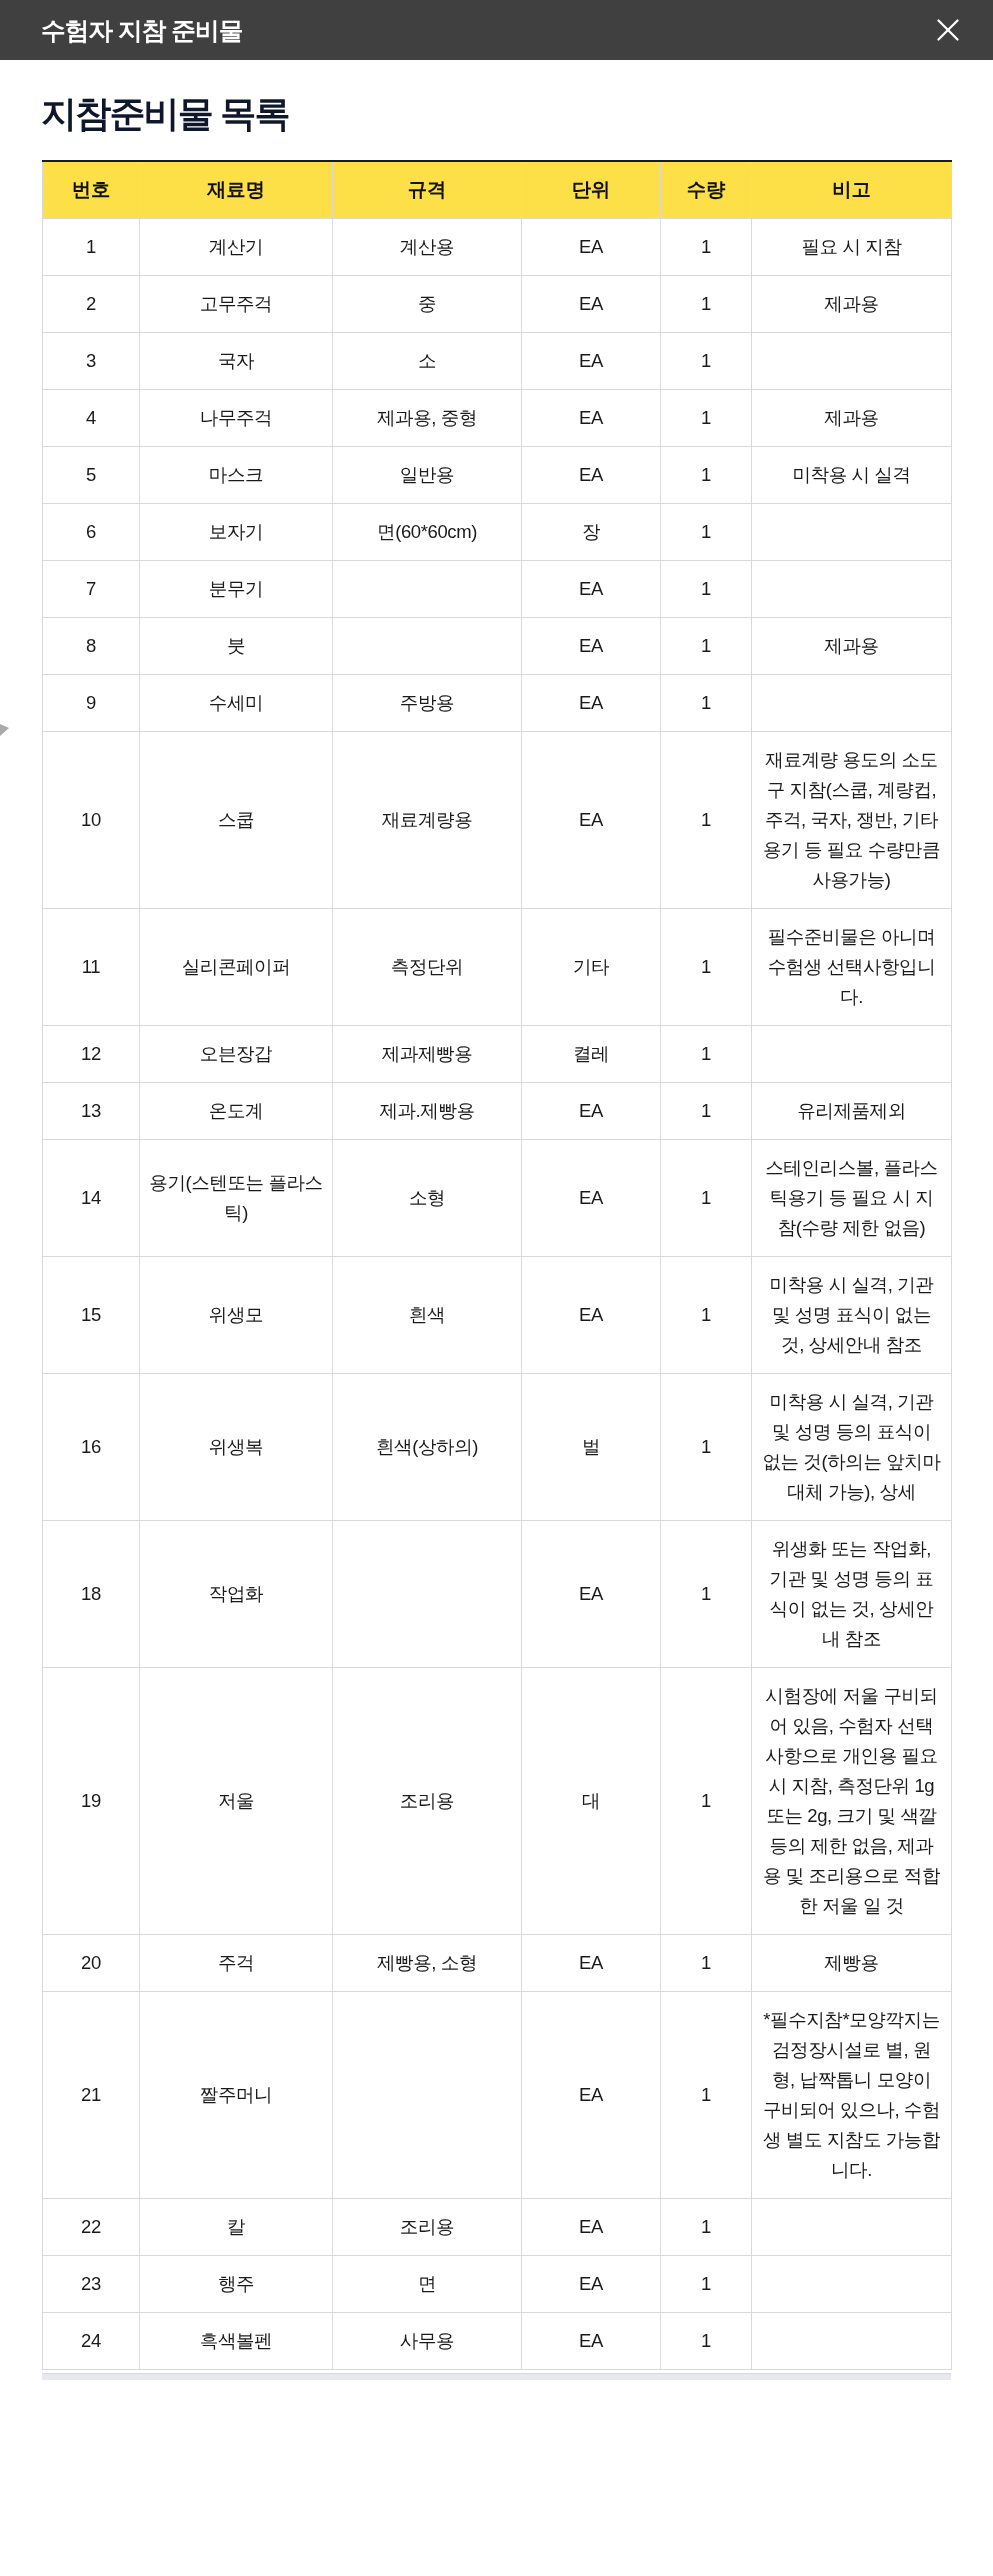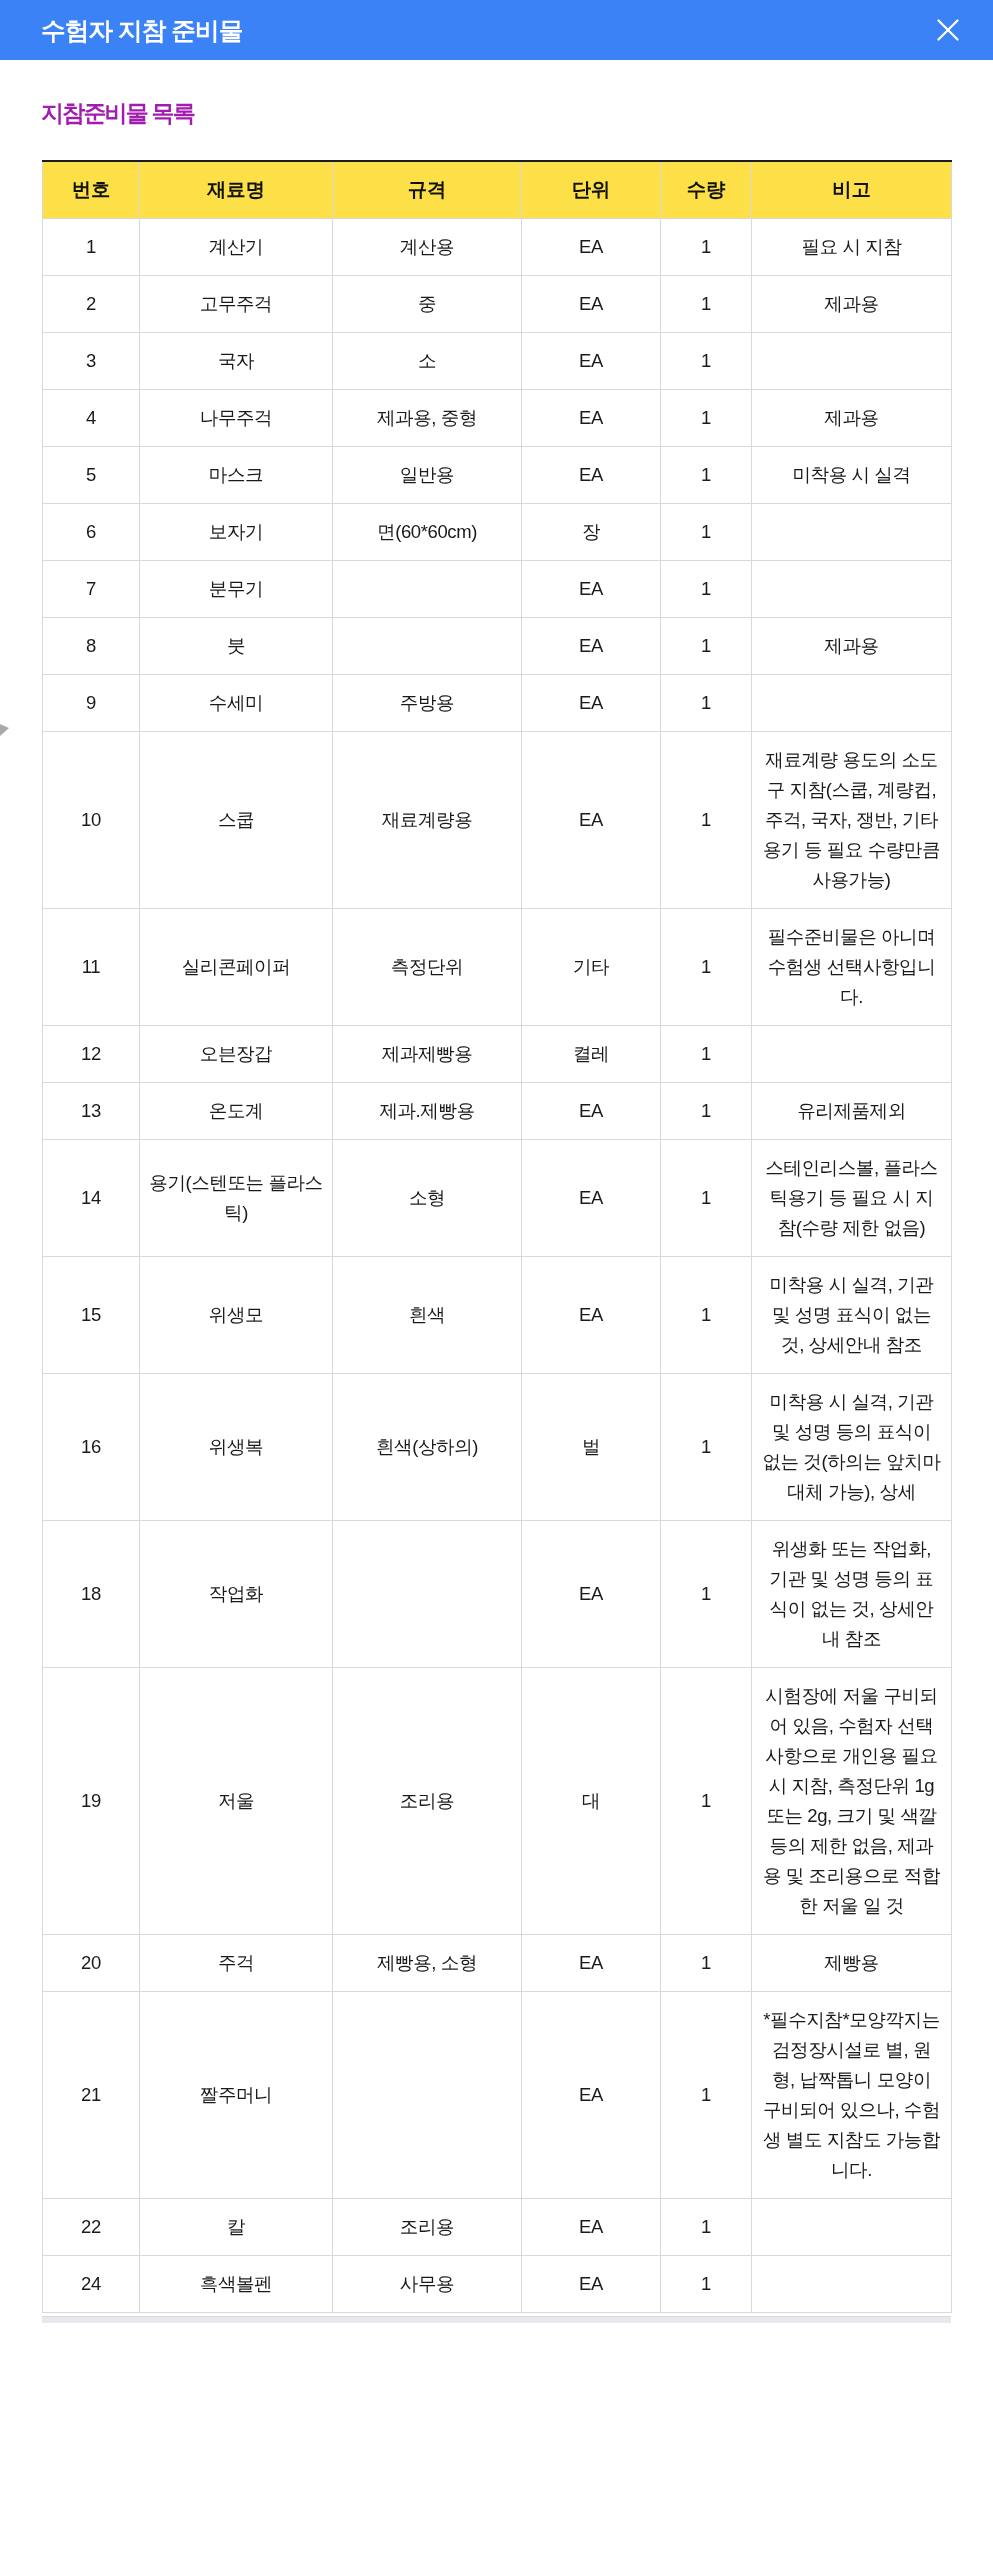--- a/index.html
+++ b/index.html
@@ -12,21 +12,21 @@
     overflow: hidden;
     position: relative;
     background: #ffffff;
     font-family: "Liberation Sans", "DejaVu Sans", sans-serif;
     color: #1a1a1a;
   }
 
   
   .modal-header {
     height: 60px;
-    background: #3b82f6;
+    background: #404040;
     display: flex;
     align-items: center;
     justify-content: space-between;
     padding: 0 26px 0 41px;
     box-sizing: border-box;
   }
   .modal-title {
     color: #ffffff;
     font-size: 24.6px;
     font-weight: bold;
@@ -41,22 +41,22 @@
     display: flex;
     align-items: center;
     justify-content: center;
     cursor: pointer;
   }
   .close-btn svg { display: block; }
 
   
   .section-heading {
     margin: 33px 0 0 41px;
-    color: #a21caf;
-    font-size: 23px;
+    color: #0f172a;
+    font-size: 36px;
     font-weight: bold;
     letter-spacing: -1.8px;
     line-height: 41px;
   }
 
   
   .prep-table {
     margin: 26px 0 0 42px;
     width: 909px;
     border-collapse: collapse;
@@ -314,20 +314,28 @@
       </tr>
       <tr>
         <td>22</td>
         <td>칼</td>
         <td>조리용</td>
         <td>EA</td>
         <td>1</td>
         <td></td>
       </tr>
       <tr>
+        <td>23</td>
+        <td>행주</td>
+        <td>면</td>
+        <td>EA</td>
+        <td>1</td>
+        <td></td>
+      </tr>
+      <tr>
         <td>24</td>
         <td>흑색볼펜</td>
         <td>사무용</td>
         <td>EA</td>
         <td>1</td>
         <td></td>
       </tr>
     </tbody>
 </table>
 

